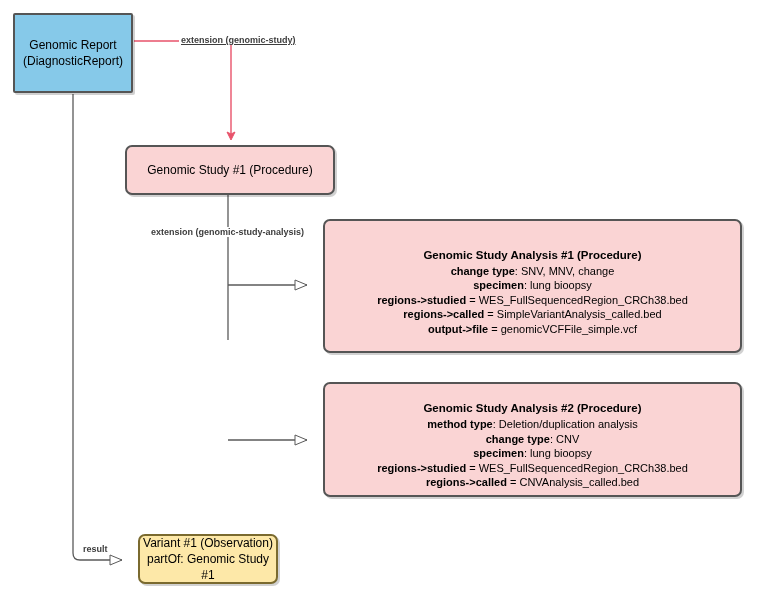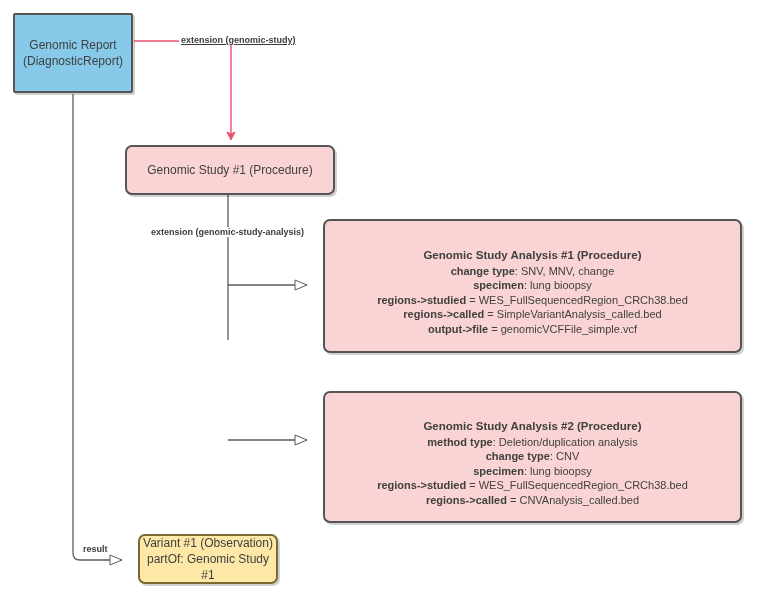--- a/index.html
+++ b/index.html
@@ -17,21 +17,21 @@
     background: #ffffff;
     overflow: hidden;
   }
   .node {
     position: absolute;
     box-sizing: border-box;
     display: flex;
     align-items: center;
     justify-content: center;
     text-align: center;
-    color: #404040;
+    color: #000000;
     line-height: 1.35;
   }
   .node-blue {
     background: #86c9e9;
     border: 2px solid #555555;
     border-radius: 2px;
     font-size: 12px;
   }
   .node-pink {
     background: #fad4d4;
@@ -122,21 +122,21 @@
     <div class="analysis-body">
       <div class="analysis-title">Genomic Study Analysis #1 (Procedure)</div>
       <div class="kv"><b>change type</b><span>: </span><span>SNV, MNV, change</span></div>
       <div class="kv"><b>specimen</b><span>: </span><span>lung bioopsy</span></div>
       <div class="kv"><b>regions-&gt;studied</b><span> = </span><span>WES_FullSequencedRegion_CRCh38.bed</span></div>
       <div class="kv"><b>regions-&gt;called</b><span> = </span><span>SimpleVariantAnalysis_called.bed</span></div>
       <div class="kv"><b>output-&gt;file</b><span> = </span><span>genomicVCFFile_simple.vcf</span></div>
     </div>
   </div>
 
-  <div class="node node-pink node-shadow" style="left:323px; top:391px; width:419px; height:132px;">
+  <div class="node node-pink node-shadow" style="left:323px; top:382px; width:419px; height:115px;">
     <div class="analysis-body">
       <div class="analysis-title">Genomic Study Analysis #2 (Procedure)</div>
       <div class="kv"><b>method type</b><span>: </span><span>Deletion/duplication analysis</span></div>
       <div class="kv"><b>change type</b><span>: </span><span>CNV</span></div>
       <div class="kv"><b>specimen</b><span>: </span><span>lung bioopsy</span></div>
       <div class="kv"><b>regions-&gt;studied</b><span> = </span><span>WES_FullSequencedRegion_CRCh38.bed</span></div>
       <div class="kv"><b>regions-&gt;called</b><span> = </span><span>CNVAnalysis_called.bed</span></div>
     </div>
   </div>
 

